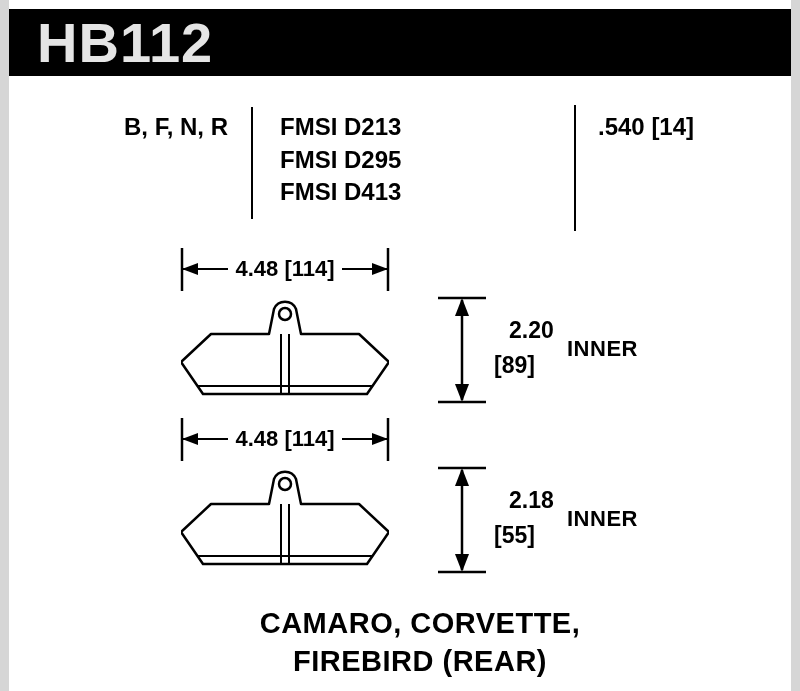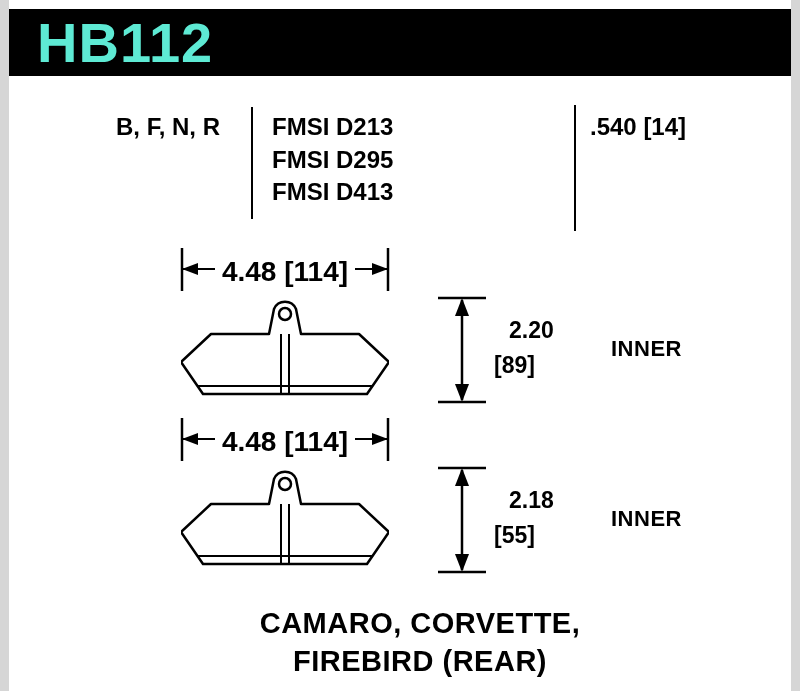--- a/index.html
+++ b/index.html
@@ -8,47 +8,47 @@
   .page {
     position: relative; width: 800px; height: 691px;
     background: #ffffff; overflow: hidden; margin: 0 auto;
   }
   .edge { position: absolute; top: 0; bottom: 0; width: 9px; background: #d6d6d6; }
   .edge.left { left: 0; }
   .edge.right { right: 0; }
 
   .part-header {
     position: absolute; left: 9px; right: 9px; top: 9px; height: 67px;
-    background: #000000; color: #5eead4;
+    background: #000000; color: #e5e5e5;
     display: flex; align-items: center; padding-left: 28px;
   }
   .part-header .pn { font-size: 56px; font-weight: bold; letter-spacing: 1px; }
 
-  .spec-col { position: absolute; font-size: 24px; font-weight: bold; line-height: 32.5px; white-space: nowrap; }
+  .spec-col { position: absolute; font-size: 24px; font-weight: bold; line-height: 32.5px; white-space: nowrap; margin-left: 8px; }
   .col-compounds { left: 116px; top: 111px; }
   .col-fmsi      { left: 272px; top: 111px; }
   .col-thickness { left: 590px; top: 111px; }
   .vline { position: absolute; width: 2px; background: #000; }
   .vline-1 { left: 251px; top: 107px; height: 112px; }
   .vline-2 { left: 574px; top: 105px; height: 126px; }
 
   .pad-view { position: absolute; left: 0; width: 800px; height: 170px; }
   .view-inner { top: 243px; }
   .view-outer { top: 413px; }
 
   .dim-h { position: absolute; left: 180px; top: 0; }
   .dim-h-label-wrap { position: absolute; left: 180px; top: 13px; width: 210px; text-align: center; }
-  .dim-label { background: #ffffff; padding: 0 7px; font-size: 28px; font-weight: bold; white-space: nowrap; }
+  .dim-label { background: #ffffff; padding: 0 7px; font-size: 22px; font-weight: bold; white-space: nowrap; }
 
   .pad-shape { position: absolute; left: 181px; top: 55px; }
   .dim-v { position: absolute; left: 434px; top: 49px; }
 
   .dim-primary   { position: absolute; left: 494px; top: 74px;  font-size: 23px; font-weight: bold; margin-left: 15px; }
   .dim-secondary { position: absolute; left: 494px; top: 109px; font-size: 23px; font-weight: bold; }
-  .side-label    { position: absolute; left: 567px; top: 93px;  font-size: 22px; font-weight: bold; letter-spacing: 0.5px; margin-left: 44px; }
+  .side-label    { position: absolute; left: 567px; top: 93px;  font-size: 22px; font-weight: bold; letter-spacing: 0.5px; }
 
   .caption {
     position: absolute; left: 0; width: 800px; top: 604px;
     text-align: center; font-size: 29px; font-weight: bold; line-height: 38px;
     letter-spacing: 0.5px;
     padding-left: 40px;
   }
 </style>
 </head>
 <body>

